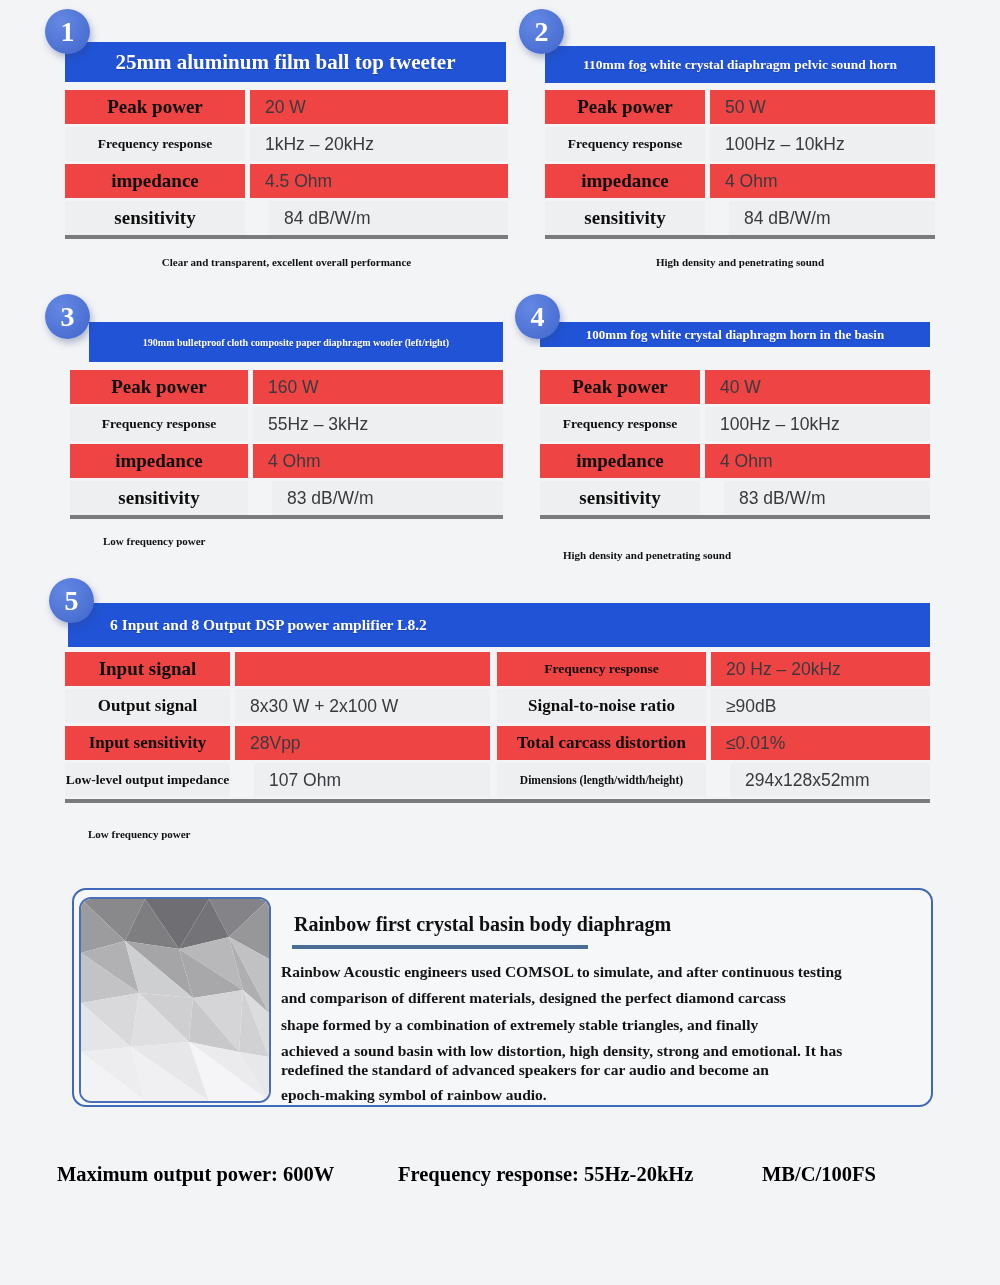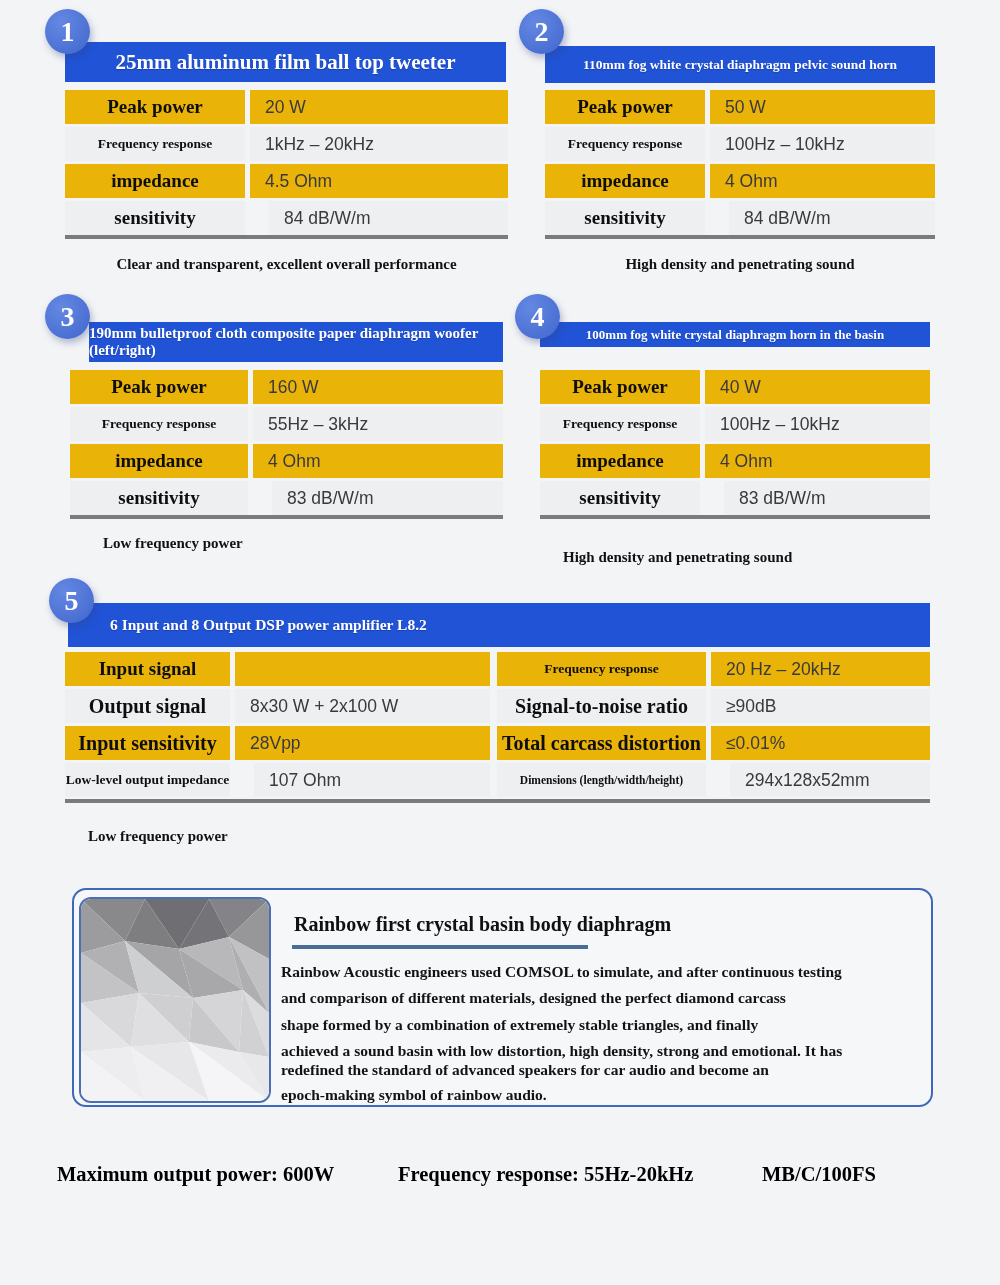--- a/index.html
+++ b/index.html
@@ -23,51 +23,51 @@
   .badge-4{left:515px;top:294px;}
   .badge-5{left:49px;top:578px;}
   
   .tbl-header{
     position:absolute;background:#2153d6;color:#fff;font-weight:bold;
     display:flex;align-items:center;justify-content:center;z-index:2;
     text-shadow:0 1px 1px rgba(0,0,40,.25);
   }
   .hdr-1{left:65px;top:42px;width:441px;height:40px;font-size:21px;}
   .hdr-2{left:545px;top:46px;width:390px;height:37px;font-size:13.5px;}
-  .hdr-3{left:89px;top:322px;width:414px;height:40px;font-size:15px;}
+  .hdr-3{left:89px;top:322px;width:414px;height:40px;font-size:10px;}
   .hdr-4{left:540px;top:322px;width:390px;height:25px;font-size:13px;}
   .hdr-5{left:68px;top:603px;width:862px;height:44px;font-size:15.5px;justify-content:flex-start;padding-left:42px;box-sizing:border-box;}
   
   .rows{position:absolute;border-bottom:4px solid #7b7b7e;}
   .rows-1{left:65px;top:90px;width:443px;}
   .rows-2{left:545px;top:90px;width:390px;}
   .rows-3{left:70px;top:370px;width:433px;}
   .rows-4{left:540px;top:370px;width:390px;}
   .rows-5L{left:65px;top:652px;width:425px;border-bottom:none;}
   .rows-5R{left:497px;top:652px;width:433px;border-bottom:none;}
   .amp-border{position:absolute;left:65px;top:799px;width:865px;height:4px;background:#7b7b7e;}
   .row{display:flex;column-gap:5px;height:34px;margin-bottom:3px;}
   .row:last-child{margin-bottom:0;gap:24px;}
   .cell{display:flex;align-items:center;}
-  .row.dark .cell{background:#eab308;}
+  .row.dark .cell{background:#ef4444;}
   .row.light .cell{background:#eeeff1;}
   .lbl{justify-content:center;font-weight:bold;color:#0e0e0e;text-align:center;}
   .val{flex:1;padding-left:15px;font-family:"Liberation Sans", sans-serif;color:#3a3a3e;font-size:17.5px;}
   .rows-1 .lbl{width:180px;}
   .rows-2 .lbl{width:160px;}
   .rows-3 .lbl{width:178px;}
   .rows-4 .lbl{width:160px;}
   .rows-5L .lbl{width:165px;}
   .rows-5R .lbl{width:209px;}
   .lbl-lg{font-size:19px;}
-  .lbl-md{font-size:20px;}
+  .lbl-md{font-size:17px;}
   .lbl-sm{font-size:13.5px;}
   .lbl-xs{font-size:11.5px;}
   
-  .caption{position:absolute;font-weight:bold;font-size:15px;color:#111;}
+  .caption{position:absolute;font-weight:bold;font-size:11px;color:#111;}
   .cap-1{left:65px;top:256px;width:443px;text-align:center;}
   .cap-2{left:545px;top:256px;width:390px;text-align:center;}
   .cap-3{left:103px;top:535px;}
   .cap-4{left:563px;top:549px;}
   .cap-5{left:88px;top:828px;}
   
   .feature-box{
     position:absolute;left:72px;top:888px;width:861px;height:219px;
     border:2px solid #3f68b8;border-radius:14px;background:#f6f7f9;box-sizing:border-box;
   }

